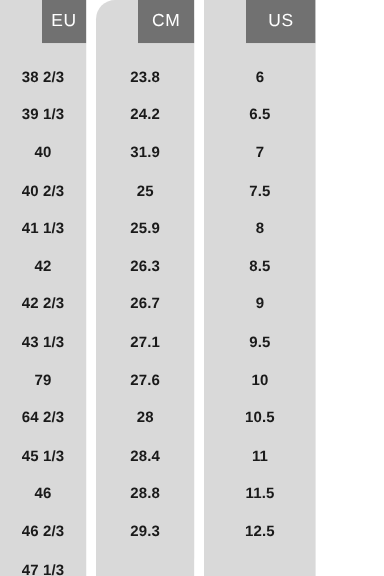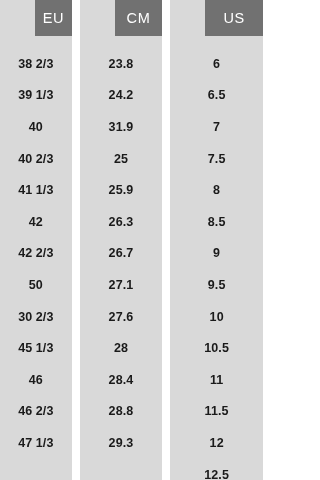--- a/index.html
+++ b/index.html
@@ -29,21 +29,21 @@
     display: flex;
     flex-direction: column;
     align-items: stretch;
     background: #d9d9d9;
     height: 480px;
     box-sizing: border-box;
   }
 
   .col-eu   { width: 78px; }
   .col-gap  { width: 8px; background: #ffffff; flex: 0 0 8px; }
-  .col-cm   { width: 90px; }
+  .col-cm   { width: 90px; border-radius: 16px; }
   .col-gap2 { width: 8px; background: #ffffff; flex: 0 0 8px; }
   .col-us   { width: 101px; }
 
   .column-header {
     height: 36px;
     flex: 0 0 36px;
     background: #717171;
     color: #ffffff;
     display: flex;
     align-items: center;
@@ -84,22 +84,23 @@
   <div class="size-column col-eu">
     <div class="column-header">EU</div>
     <div class="column-body">
       <div class="size-cell">38 2/3</div>
       <div class="size-cell">39 1/3</div>
       <div class="size-cell">40</div>
       <div class="size-cell">40 2/3</div>
       <div class="size-cell">41 1/3</div>
       <div class="size-cell">42</div>
       <div class="size-cell">42 2/3</div>
-      <div class="size-cell">50</div>
-      <div class="size-cell">30 2/3</div>
+      <div class="size-cell">43 1/3</div>
+      <div class="size-cell">79</div>
+      <div class="size-cell">64 2/3</div>
       <div class="size-cell">45 1/3</div>
       <div class="size-cell">46</div>
       <div class="size-cell">46 2/3</div>
       <div class="size-cell">47 1/3</div>
     </div>
   </div>
 
   <div class="col-gap"></div>
 
   <div class="size-column col-cm">
@@ -131,18 +132,17 @@
       <div class="size-cell">7</div>
       <div class="size-cell">7.5</div>
       <div class="size-cell">8</div>
       <div class="size-cell">8.5</div>
       <div class="size-cell">9</div>
       <div class="size-cell">9.5</div>
       <div class="size-cell">10</div>
       <div class="size-cell">10.5</div>
       <div class="size-cell">11</div>
       <div class="size-cell">11.5</div>
-      <div class="size-cell">12</div>
       <div class="size-cell">12.5</div>
     </div>
   </div>
 
 </div>
 
 </body></html>

